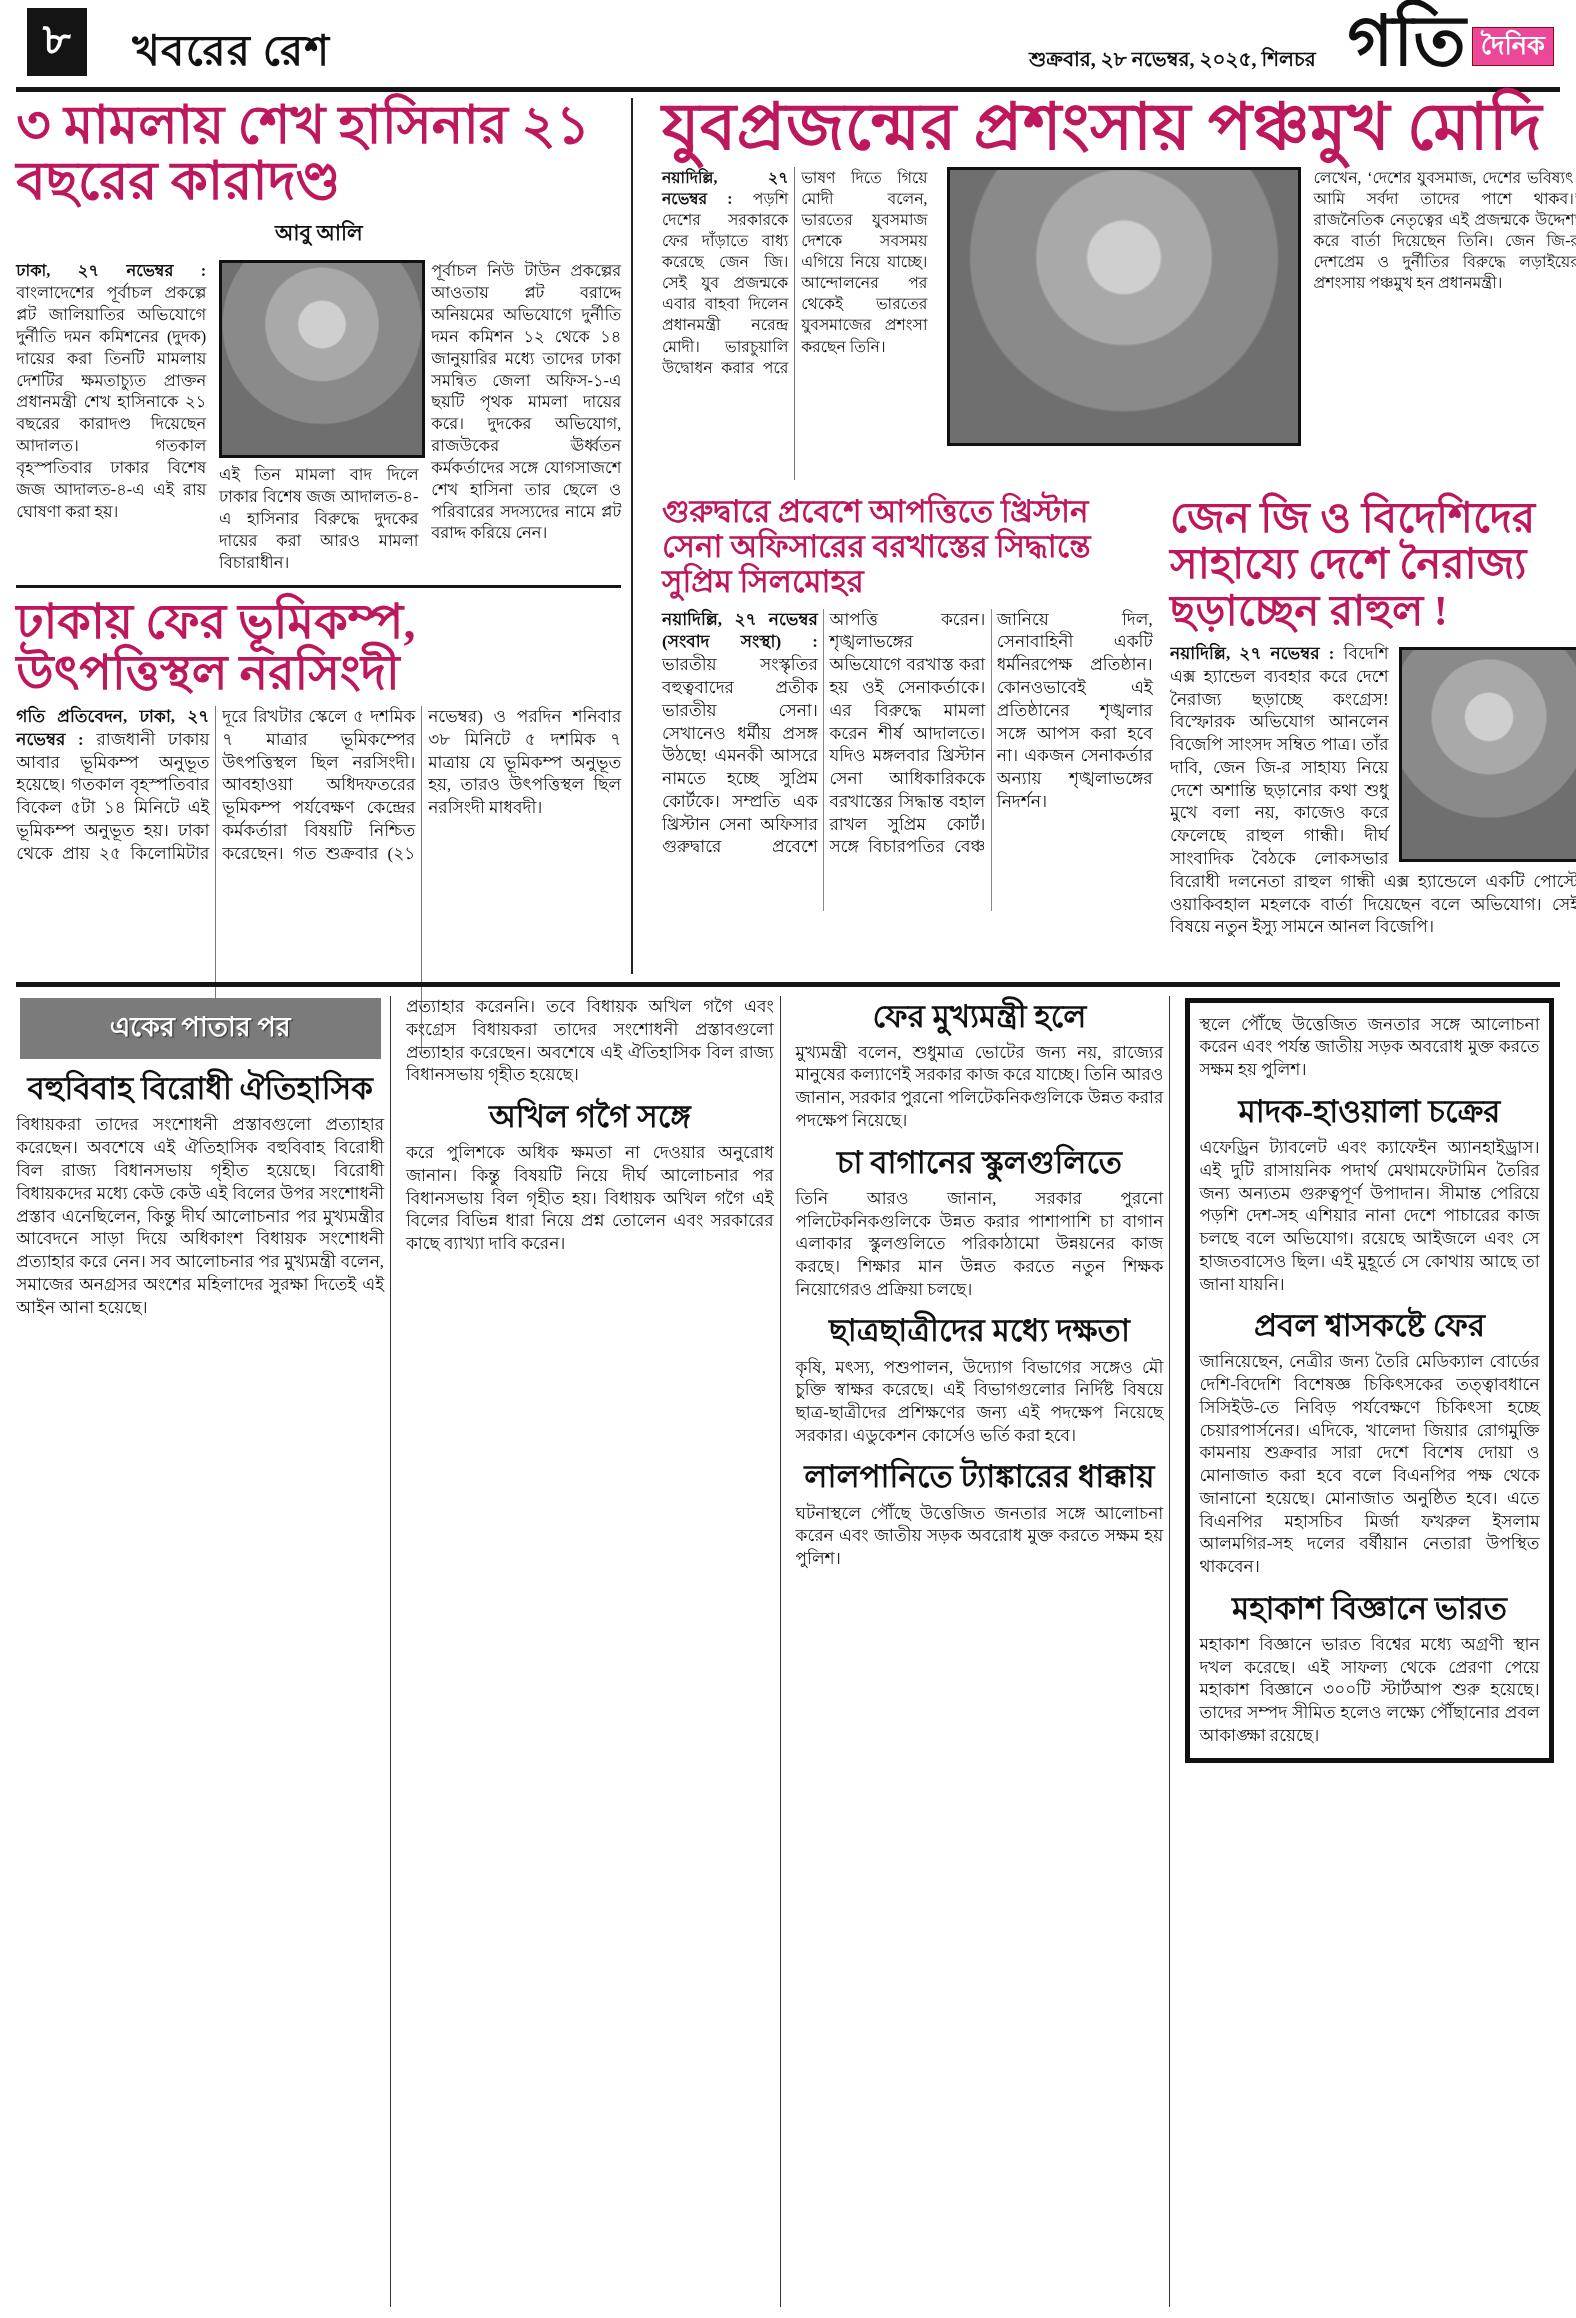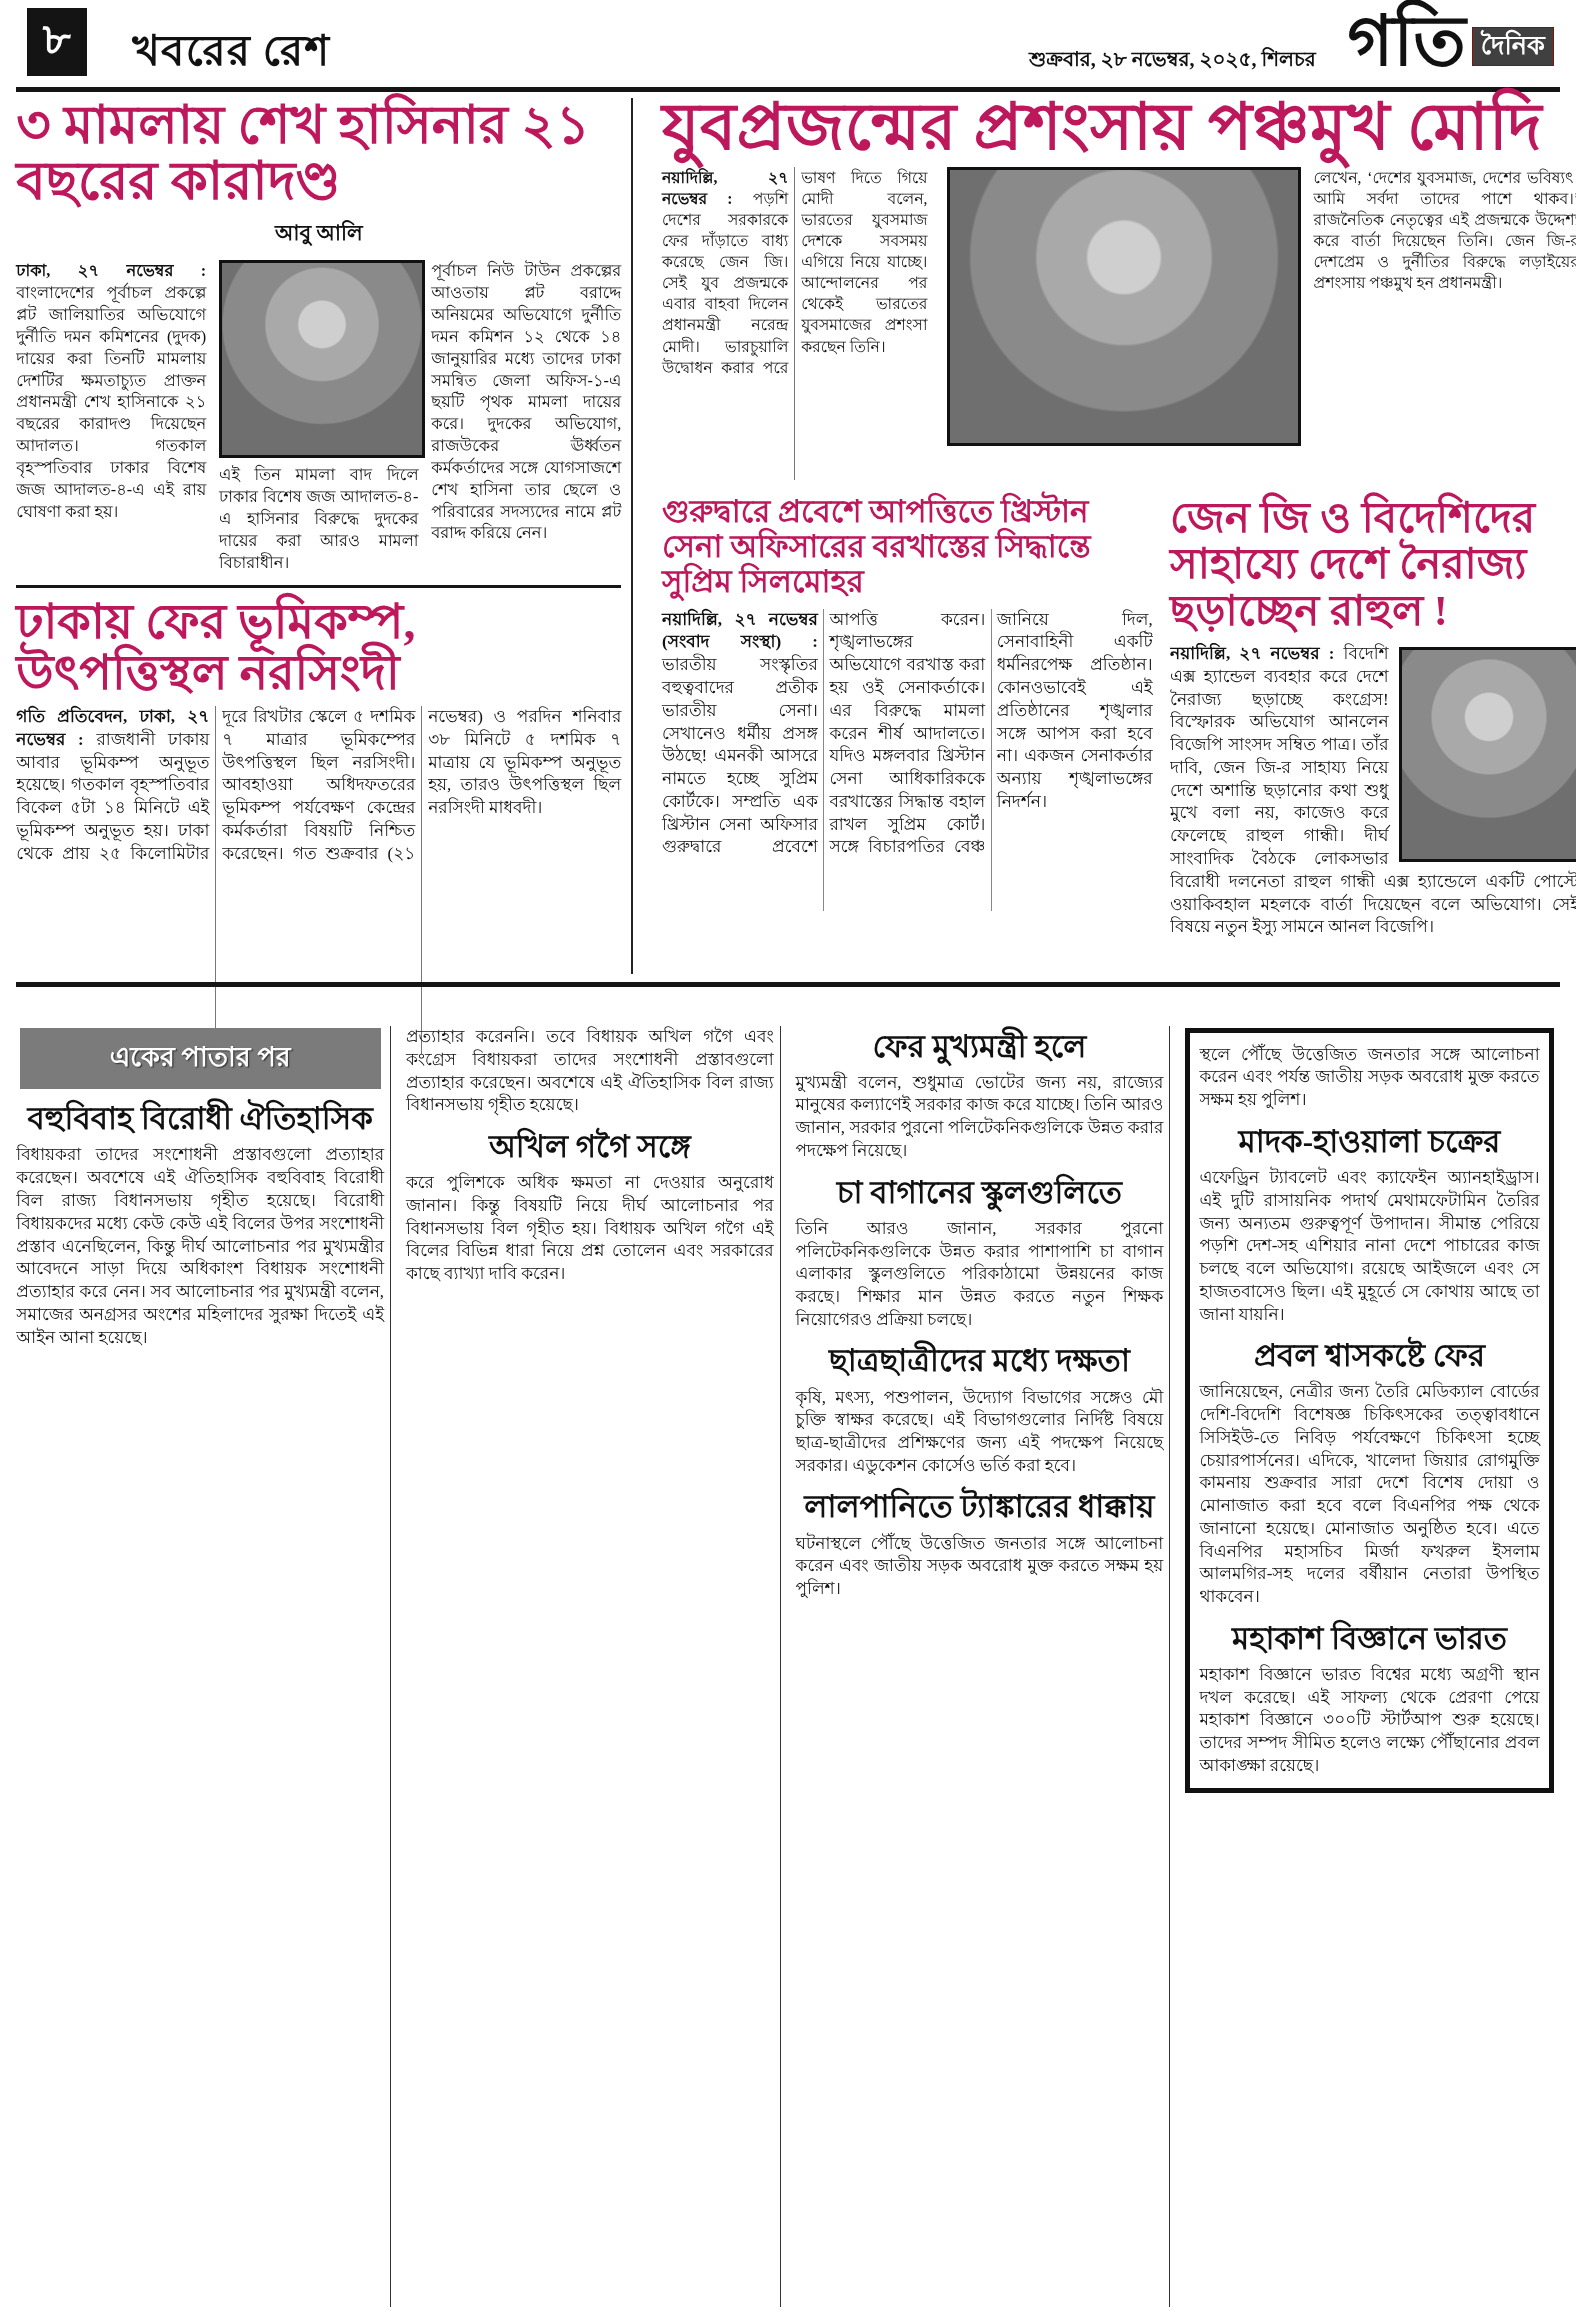--- a/index.html
+++ b/index.html
@@ -14,21 +14,21 @@
   .pagenum{
     position:absolute;left:10.4px;top:0;width:60px;height:68px;
     background:#141414;color:#fff;display:flex;align-items:center;justify-content:center;
     font-size:43px;font-weight:bold;
   }
   .section-title{position:absolute;left:116px;top:10.4px;font-size:42px;font-weight:bold;letter-spacing:1.2px;}
   .dateline-top{position:absolute;right:244px;top:36px;font-size:20px;font-weight:bold;}
   .masthead{position:absolute;right:5.8px;top:2.3px;display:flex;align-items:flex-start;gap:5.8px;}
   .masthead-main{font-size:70px;font-weight:bold;line-height:.9;}
   .masthead-sub{
-    margin-top:16.3px;background:#404040;color:#fff;border:1.7px solid #8c0d0d;
+    margin-top:16.3px;background:#ec4899;color:#fff;border:1.7px solid #8c0d0d;
     font-size:25.5px;font-weight:bold;padding:5.8px 8.1px;line-height:1;
   }
   .rule-h{position:absolute;left:16.3px;right:16.3px;height:5.2px;background:#151515;}
   .rule1{top:87px;}
   .rule2{top:982px;}
 
   
   .headline{font-weight:bold;text-align:left;line-height:1.05;color:#be185d;}
   .byline{text-align:center;font-weight:bold;}
   .body-txt{font-size:17px;line-height:1.34;text-align:justify;}
@@ -58,21 +58,21 @@
   .sub-row{display:grid;grid-template-columns:1.2fr 1fr;column-gap:17.4px;margin-top:15px;}
   .h-a4{font-size:31px;line-height:1.12;}
   .a4-cols{column-count:3;column-gap:11.6px;column-rule:0.6px solid #888;margin-top:9.3px;height:302px;}
   .a4-cols .body-txt,.a3-row .body-txt{font-size:15.7px;}
   .h-a5{font-size:42px;line-height:1.1;}
   .rahul-photo{float:right;width:174px;height:209px;margin:3.5px 0 5.8px 10.4px;}
   .a5-body{margin-top:9.3px;height:302px;overflow:hidden;}
 
   
   .bottom{position:absolute;left:16.3px;right:16.3px;top:996px;bottom:11.6px;
-    display:grid;grid-template-columns:1fr 1fr 1fr 1fr;column-gap:15px;margin-top:30px;}
+    display:grid;grid-template-columns:1fr 1fr 1fr 1fr;column-gap:15px;}
   .bcol{padding-right:5.8px;}
   .bcol.rline{border-right:1.2px solid #333;}
   .badge{
     background:#7b7b7b;color:#fff;font-weight:bold;font-size:27px;text-align:center;
     padding:8.1px 4.6px;margin:2.3px 3.5px 10.4px;text-shadow:1.2px 1.2px 1.2px #333;
   }
   .h-cont{font-size:31px;font-weight:bold;text-align:center;line-height:1.1;margin:12.8px 0 8.1px;}
   .boxed{border:5.2px solid #111;padding:10.4px 9.3px;margin-top:2.3px;}
   .gap-top{margin-top:5.8px;}
 </style>

